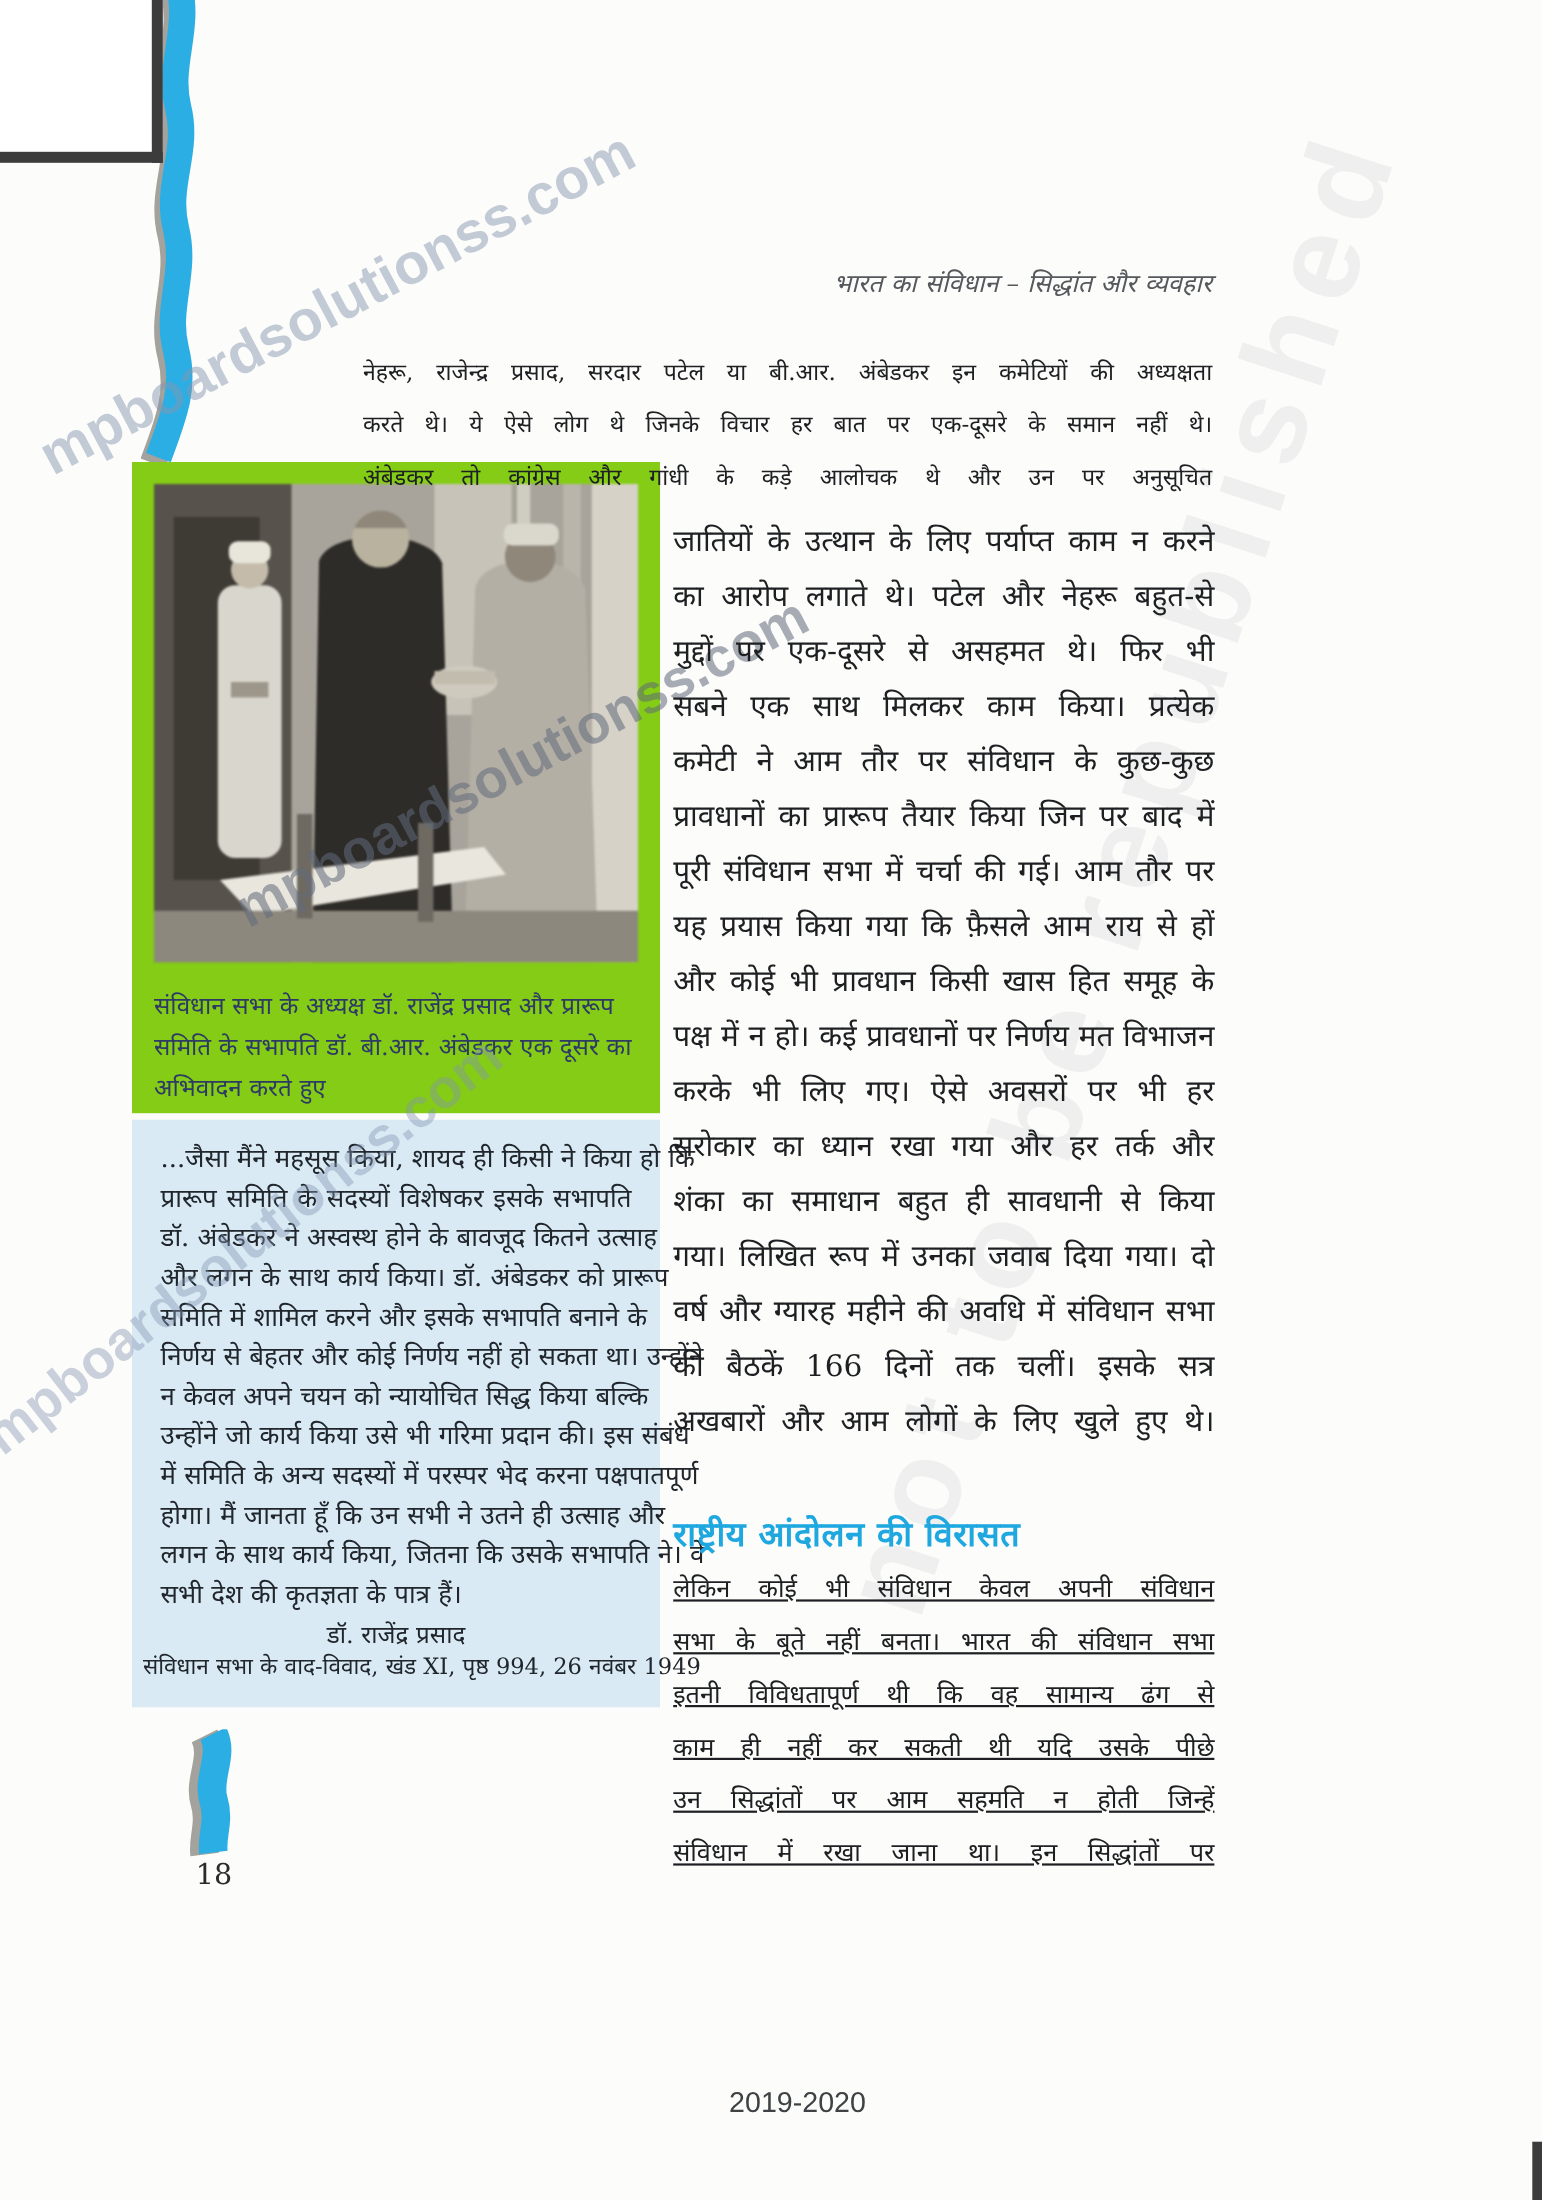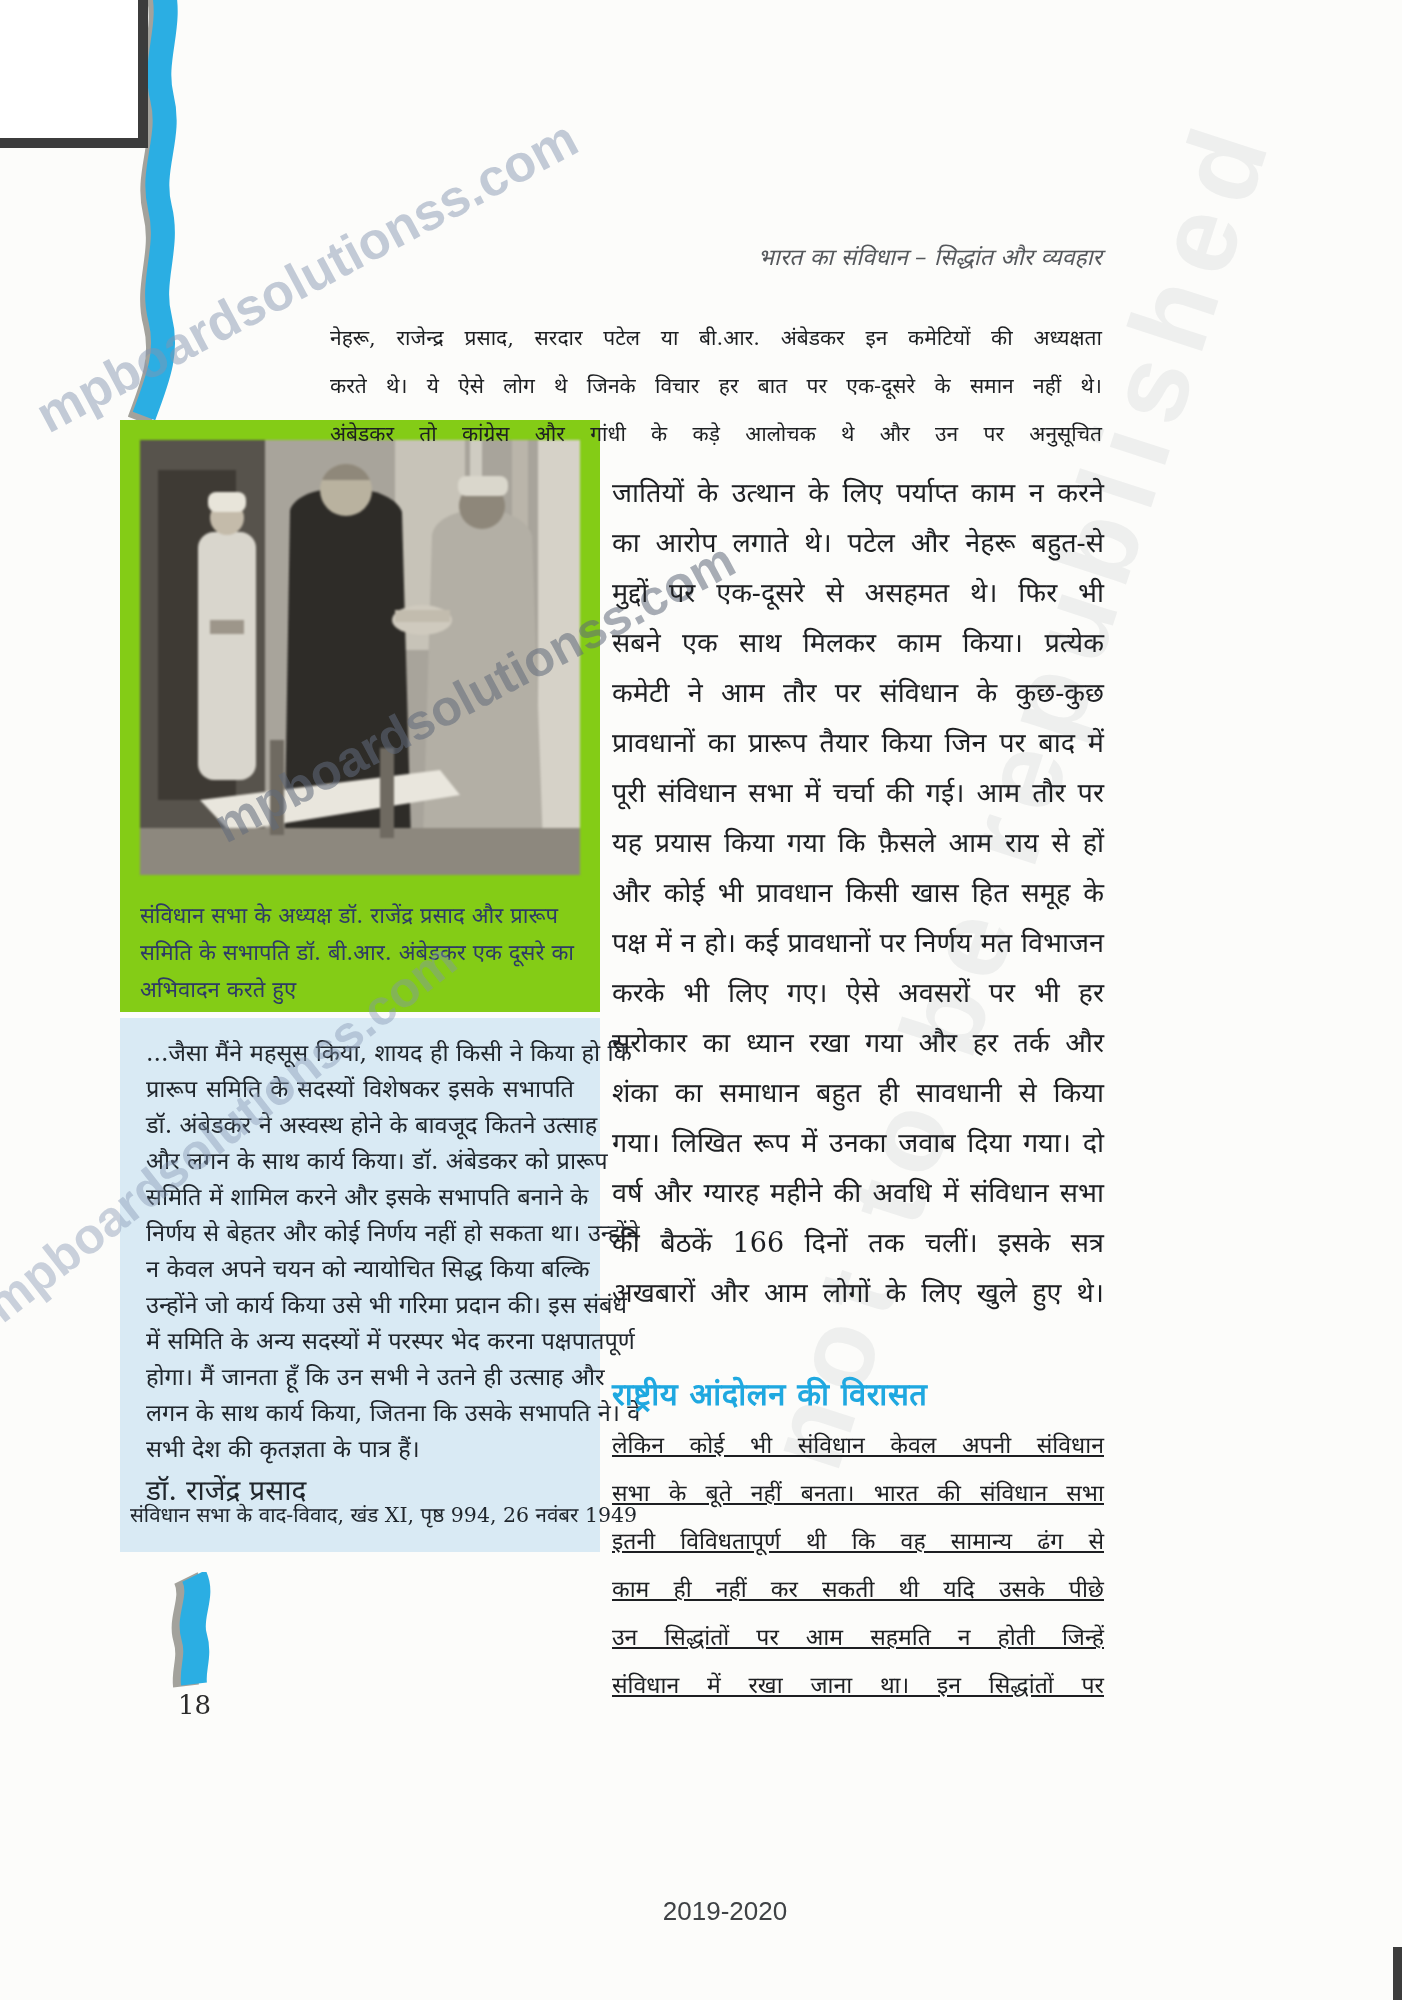--- a/index.html
+++ b/index.html
@@ -34,21 +34,21 @@
   #photo-panel{left:120px;top:420px;width:480px;height:592px;background:#84cc16;z-index:1;}
   #photo{left:20px;top:20px;width:440px;height:435px;overflow:hidden;filter:blur(1.1px);}
   #photo-caption{left:20px;top:477px;width:440px;color:#2e3a66;z-index:3;}
   #photo-caption .ln{height:37px;line-height:37px;font-size:22px;white-space:nowrap;}
   
   #quote-panel{left:120px;top:1018px;width:480px;height:534px;background:#D9EAF4;z-index:1;}
   #quote-body{left:26px;top:17px;width:428px;color:#20262c;}
   #quote-body .ln{height:36px;line-height:36px;font-size:23.5px;
     text-align:justify;text-align-last:justify;white-space:nowrap;}
   #quote-body .ln.last{text-align-last:left;}
-  #quote-attribution{left:26px;top:452px;width:428px;text-align:left;font-size:28px;color:#20262c;}
+  #quote-attribution{left:26px;top:452px;width:428px;text-align:center;font-size:22px;color:#20262c;}
   #quote-source{left:10px;top:482px;width:460px;text-align:center;font-size:20.5px;color:#20262c;white-space:nowrap;}
   
   #page-number{left:178px;top:1690px;font-size:26px;color:#2b2b2b;z-index:3;}
   #footer-year{left:0;top:1896px;width:1450px;text-align:center;
     font-family:"Liberation Sans","DejaVu Sans",sans-serif;font-size:26px;color:#3f4245;z-index:3;}
   
   .wm{font-family:"Liberation Sans","DejaVu Sans",sans-serif;font-weight:bold;
     white-space:nowrap;pointer-events:none;z-index:2;}
   #wm1{left:40px;top:388px;font-size:52px;color:rgba(132,148,176,0.48);
     transform:rotate(-28deg);transform-origin:left center;}

